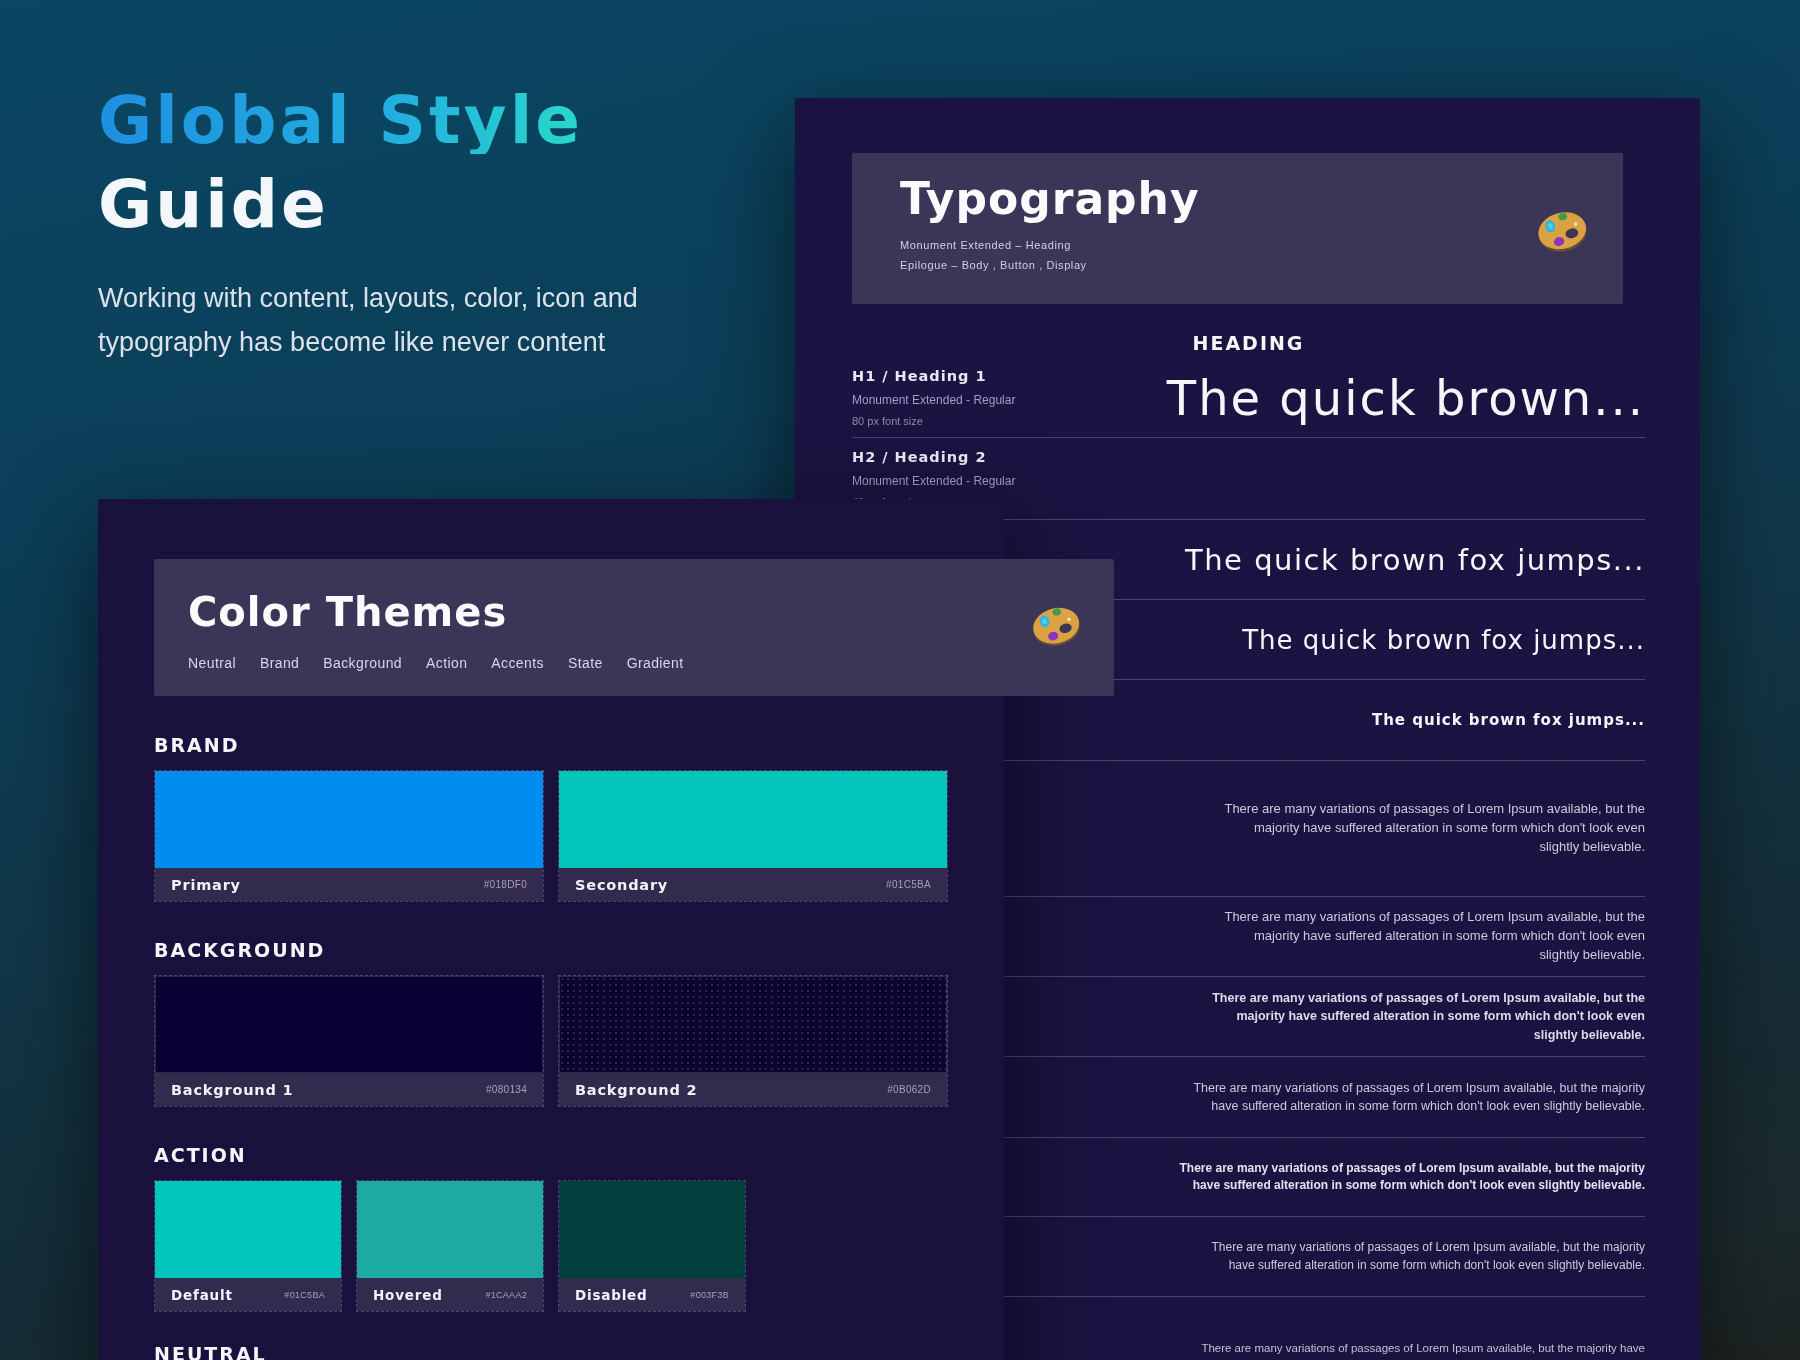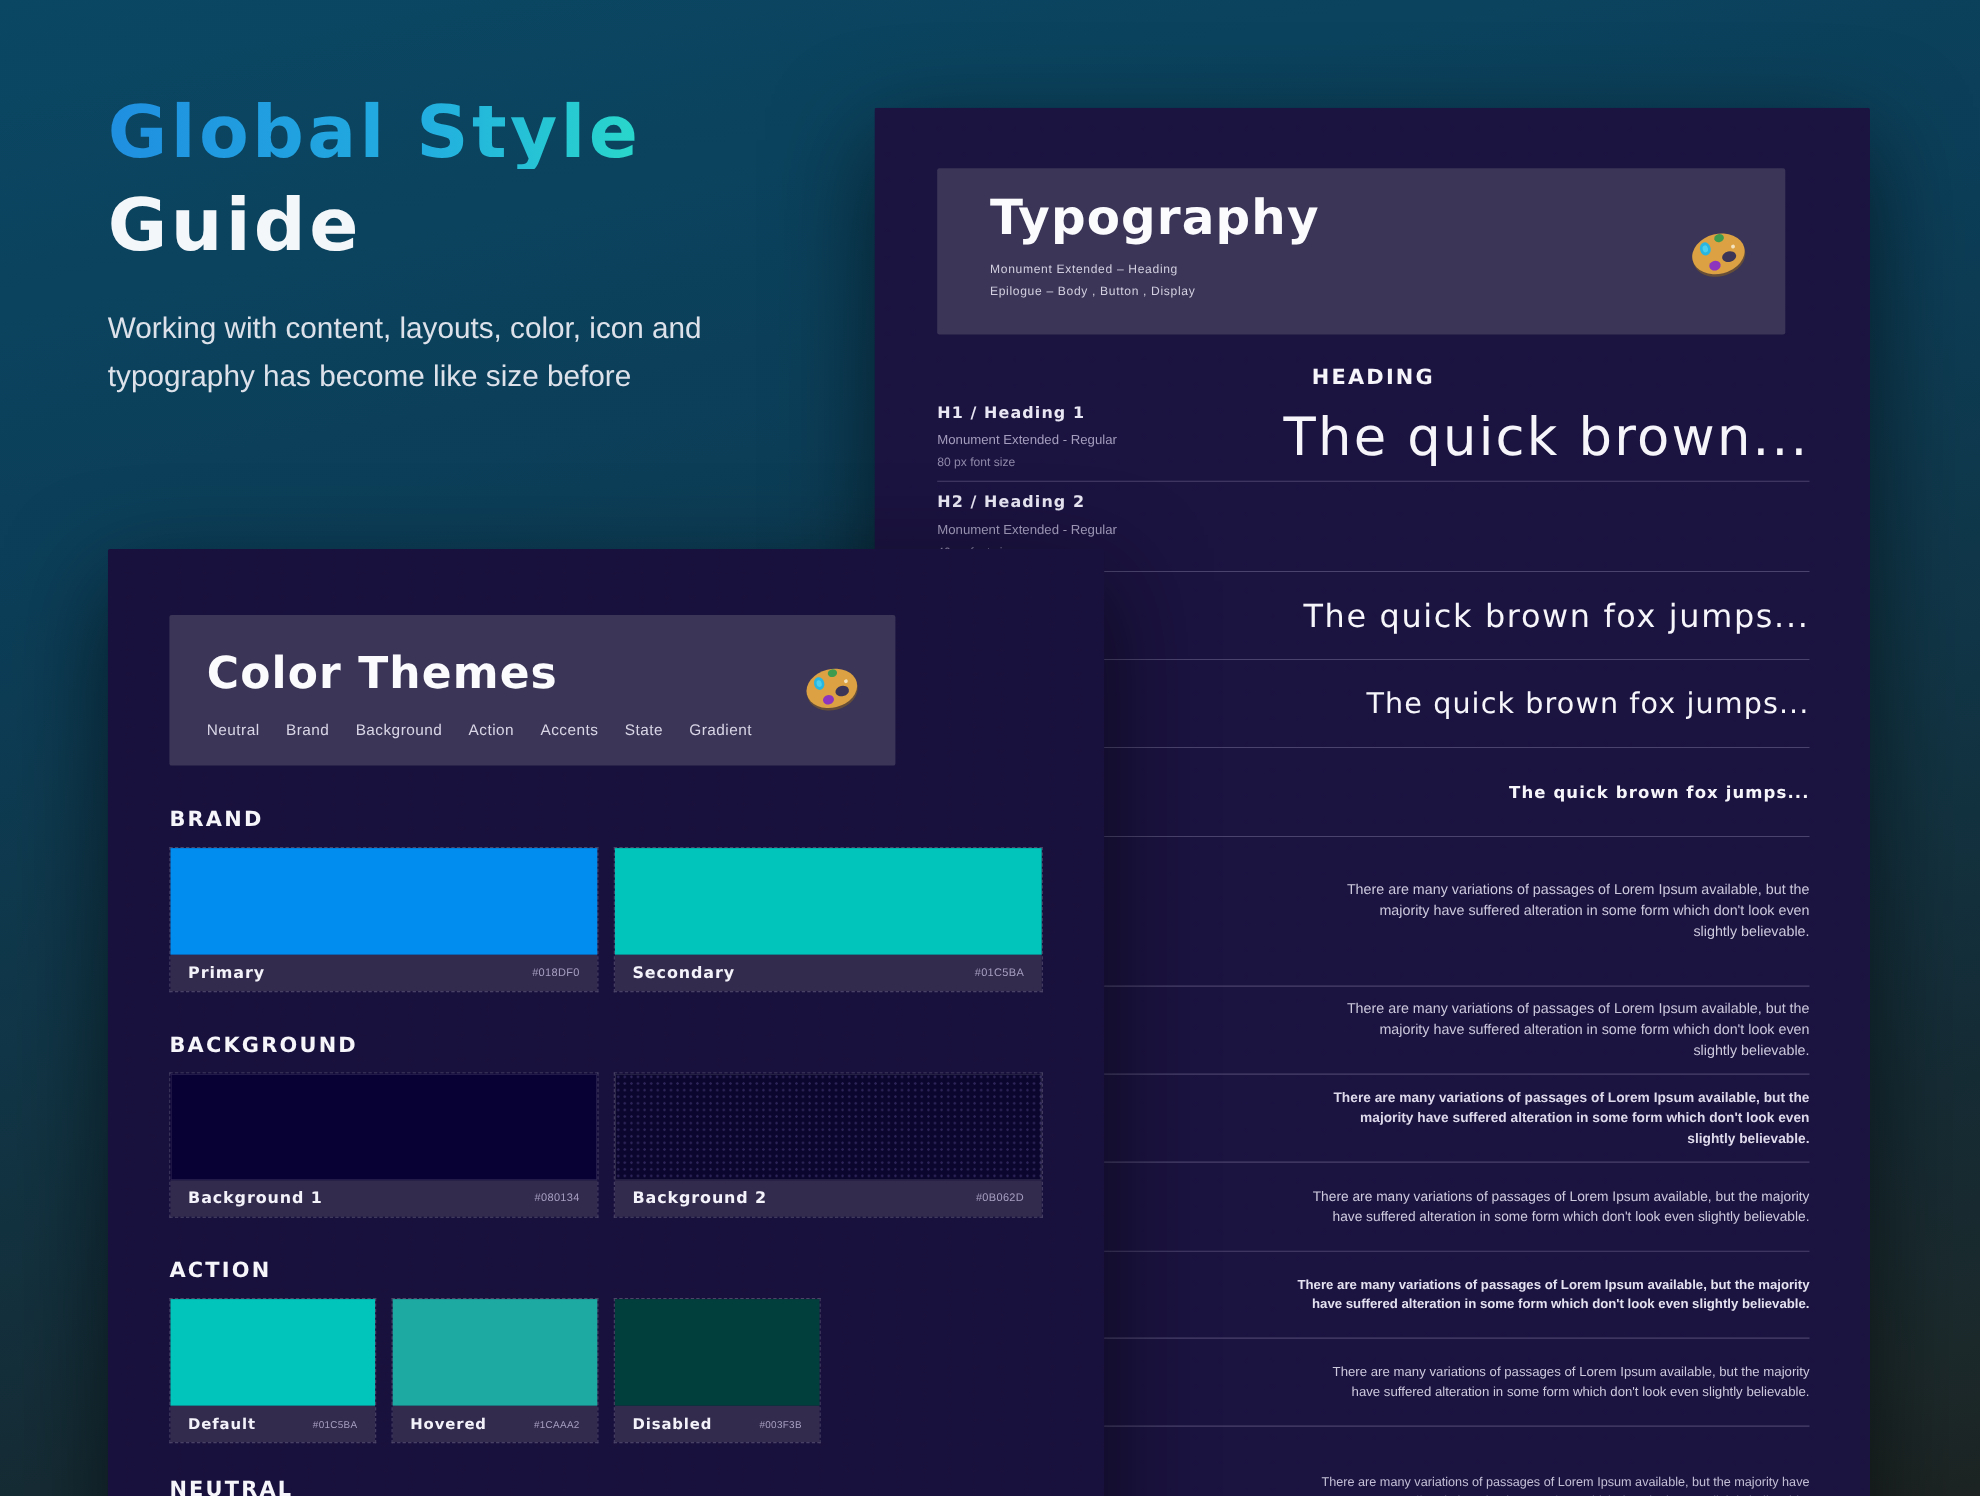--- a/index.html
+++ b/index.html
@@ -82,21 +82,21 @@
   .p2 { width:432px; font-size:13px; }
   .p3 { width:440px; font-size:12.5px; font-weight:bold; color:#dedaeb; }
   .p4 { width:472px; font-size:12.5px; }
   .p5 { width:466px; font-size:12px; font-weight:bold; color:#e4e1f0; }
   .p6 { width:456px; font-size:12px; }
   .p7 { width:470px; font-size:11.5px; color:#c3bfd6; }
 
   
   .color-panel { left:98px; top:499px; width:906px; height:980px; z-index:3;
     background-image:radial-gradient(560px 380px at 18% 14%, rgba(118,98,190,0.14), transparent 70%); }
-  .color-header { left:56px; top:60px; width:660px; height:137px; padding:30px 30px 0 34px; }
+  .color-header { left:56px; top:60px; width:960px; height:137px; padding:30px 30px 0 34px; }
   .color-title { font-size:40px; }
   .tabs { display:flex; gap:24px; margin-top:20px; }
   .tab { font-size:14px; letter-spacing:0.4px; color:#d9d5e6; cursor:pointer; }
   .color-header .palette { right:30px; top:38px; }
 
   .color-content { position:absolute; left:56px; top:197px; width:794px; }
   .color-content .section-label.sl-brand   { margin-top:38px; }
   .color-content .section-label.sl-other   { margin-top:37px; }
   .color-content .section-label.sl-neutral { margin-top:31px; }
 
@@ -119,21 +119,21 @@
   .grid-4 .swatch-hex { font-size:9px; }
 </style>
 </head>
 <body>
 
 <div class="canvas">
 
   <div class="intro">
     <div class="title-line1">Global Style</div>
     <div class="title-line2">Guide</div>
-    <p class="intro-sub">Working with content, layouts, color, icon and typography has become like size before</p>
+    <p class="intro-sub">Working with content, layouts, color, icon and typography has become like never content</p>
   </div>
 
   <section class="panel typo-panel dots-bg">
     <header class="panel-header typo-header">
       <div class="panel-title typo-title">Typography</div>
       <div class="typo-note first">Monument Extended – Heading</div>
       <div class="typo-note">Epilogue – Body , Button , Display</div>
       <span class="palette">
         <svg width="58" height="58" viewBox="0 0 72 72">
           <g transform="rotate(-14 36 36)">

